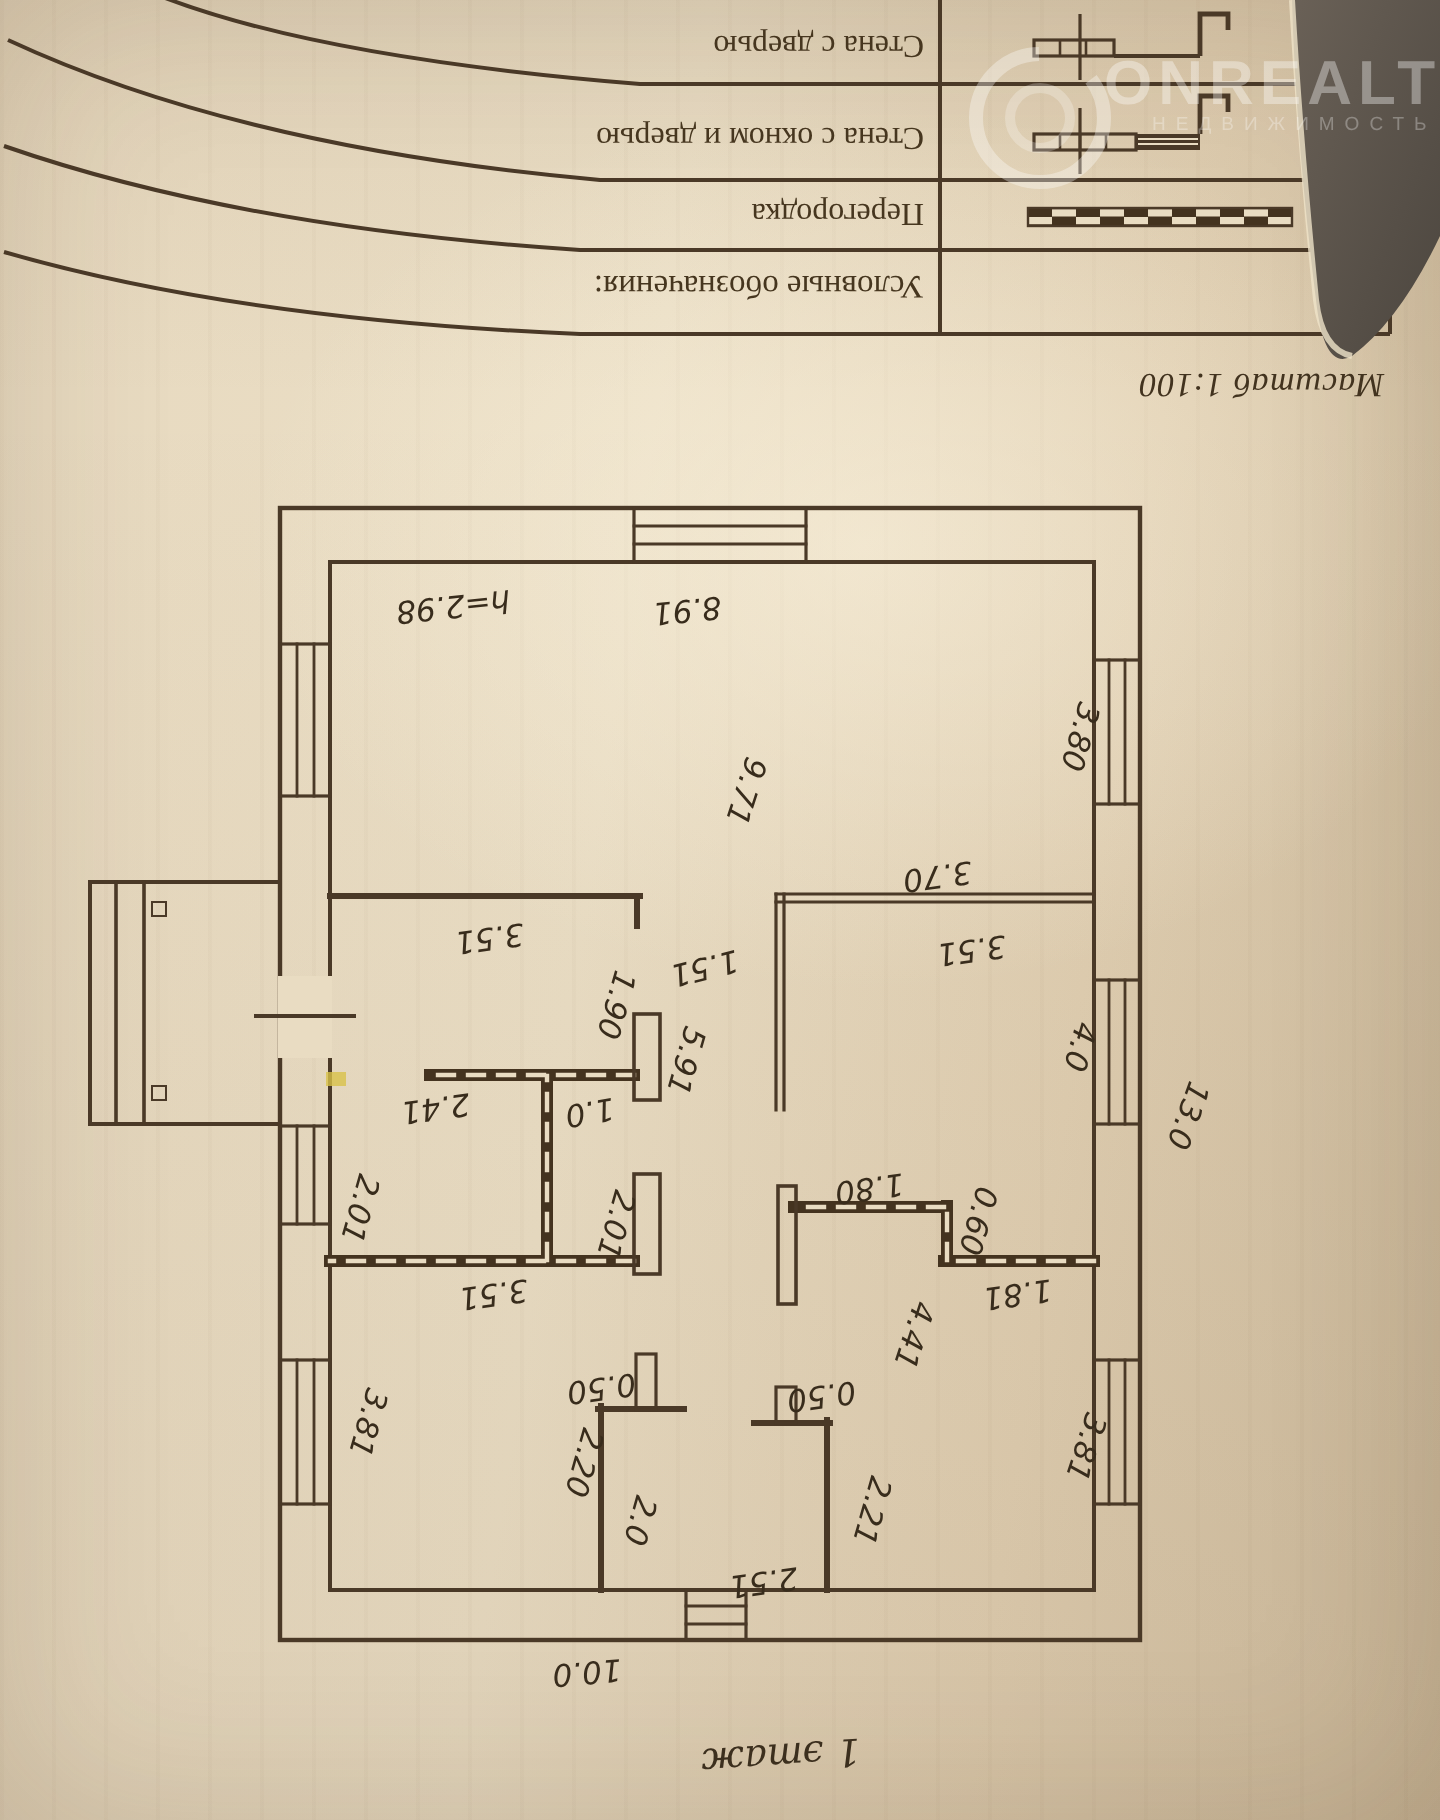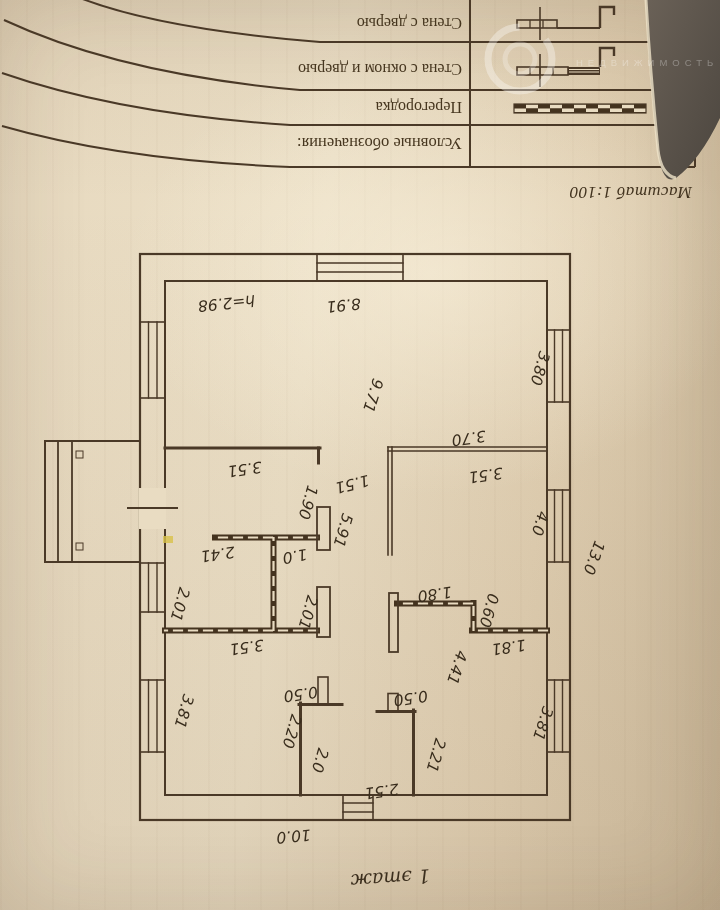--- a/index.html
+++ b/index.html
@@ -212,15 +212,16 @@
     </defs>
     <path d="M646 0 H720 V118 Q700 160 676 178 Q662 186 658 150 Q648 70 646 0 Z" fill="url(#bandg)"></path>
     <path d="M646 0 Q650 70 658 150 Q661 175 676 178" stroke="#efe3c9" stroke-width="3" fill="none" opacity=".8"></path>
   </svg>
 
   <div class="watermark">
     <svg width="720" height="230" viewBox="0 0 720 230">
       <circle cx="520" cy="59" r="32" fill="none" stroke="rgba(255,255,255,.34)" stroke-width="7" stroke-dasharray="150 30"></circle>
       <circle cx="520" cy="59" r="15" fill="none" stroke="rgba(255,255,255,.25)" stroke-width="5"></circle>
     </svg>
+    <span class="wm-brand">ONREALT</span>
     <span class="wm-sub">НЕДВИЖИМОСТЬ</span>
   </div>
 </div>
 
 </body></html>

